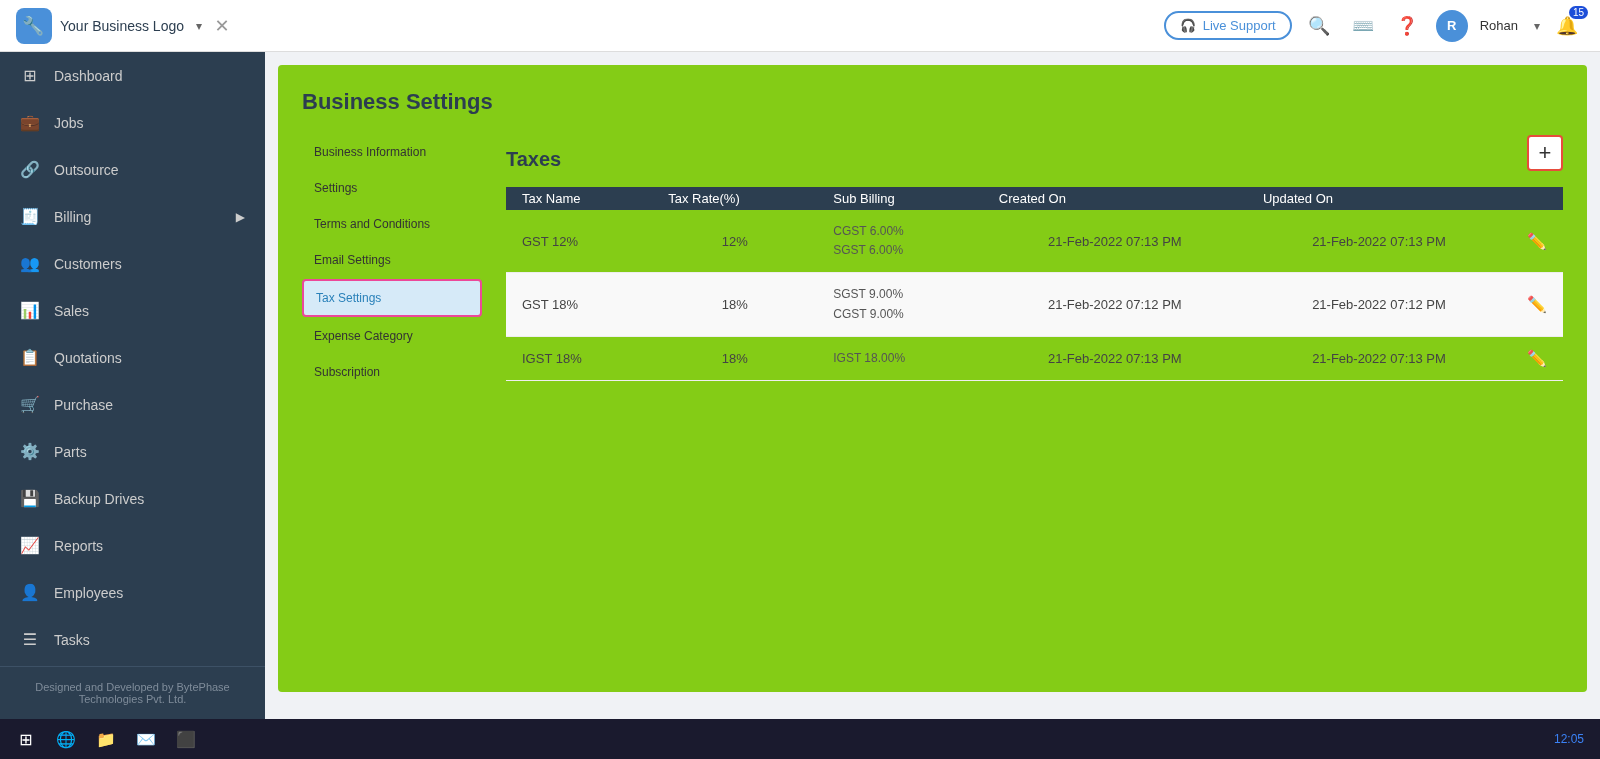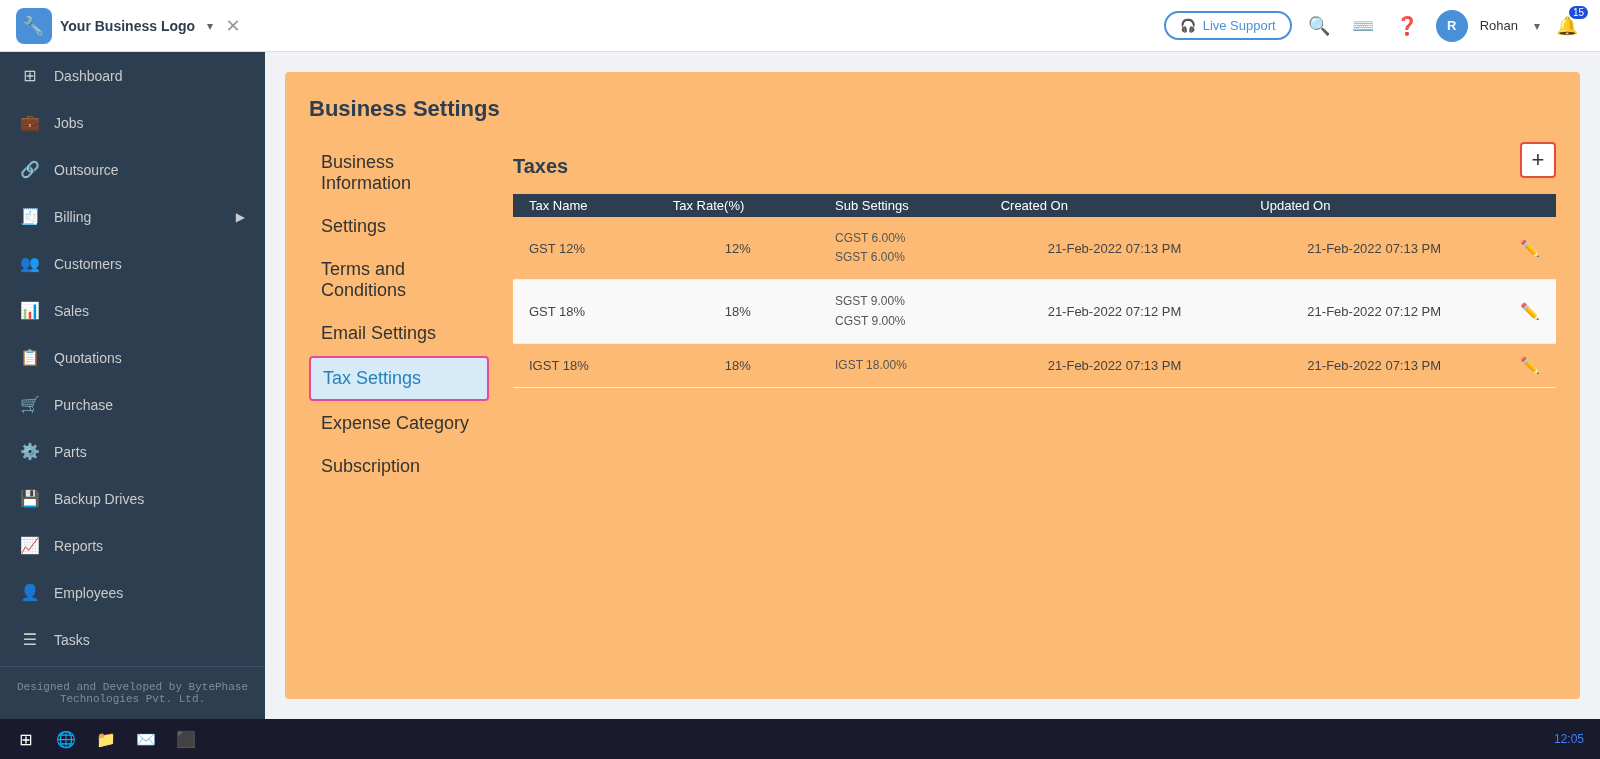--- a/index.html
+++ b/index.html
@@ -18,21 +18,21 @@
       flex-shrink: 0;
     }
     .header-left { display: flex; align-items: center; gap: 8px; }
     .logo-box {
       width: 36px; height: 36px;
       background: #4a90d9;
       border-radius: 8px;
       display: flex; align-items: center; justify-content: center;
       color: #fff; font-weight: bold; font-size: 14px;
     }
-    .brand-name { font-size: 14px; color: #2c3e50; font-weight: 700; }
+    .brand-name { font-size: 14px; color: #2c3e50; font-weight: 400; }
     .chevron-down { font-size: 12px; color: #666; margin-left: 4px; cursor: pointer; }
     .close-btn { width: 24px; height: 24px; cursor: pointer; color: #999; font-size: 18px; display: flex; align-items: center; justify-content: center; }
 
     .header-right { display: flex; align-items: center; gap: 12px; }
     .live-support-btn {
       border: 2px solid #4a90d9;
       color: #4a90d9;
       background: #fff;
       border-radius: 20px;
       padding: 5px 14px;
@@ -89,43 +89,42 @@
     .sidebar-label { font-size: 14px; }
     .sidebar-arrow { margin-left: auto; font-size: 12px; }
 
     .sidebar-footer {
       margin-top: auto;
       padding: 14px 16px;
       text-align: center;
       font-size: 11px;
       color: #7f8c9a;
       border-top: 1px solid #3d5166;
-      font-family: Liberation Mono, monospace;
     }
 
     
     .content { flex: 1; overflow-y: auto; background: #f0f2f5; }
 
     .settings-panel {
-      background: #fdba74;
-      margin: 20px;
+      background: #84cc16;
+      margin: 13px;
       border-radius: 4px;
       padding: 24px;
       min-height: calc(100% - 40px);
     }
 
     .settings-header { font-size: 22px; font-weight: 700; color: #2c3e50; margin-bottom: 20px; }
 
     .settings-body { display: flex; gap: 24px; }
 
     
     .settings-menu { width: 180px; flex-shrink: 0; }
     .settings-menu-item {
       padding: 10px 12px;
-      font-size: 18px;
+      font-size: 12px;
       color: #333;
       cursor: pointer;
       border-radius: 4px;
       margin-bottom: 2px;
     }
     .settings-menu-item.active {
       background: #d6eaf8;
       color: #2980b9;
       border: 2px solid #ec4899;
       font-weight: 500;
@@ -302,21 +301,21 @@
           <div class="taxes-header">
             <h2 class="taxes-title">Taxes</h2>
             <button class="add-btn" style="border: 2px solid #e74c3c;">+</button>
           </div>
 
           <table class="tax-table">
             <thead>
               <tr>
                 <th>Tax Name</th>
                 <th>Tax Rate(%)</th>
-                <th>Sub Settings</th>
+                <th>Sub Billing</th>
                 <th>Created On</th>
                 <th>Updated On</th>
                 <th style="width:40px;"></th>
               </tr>
             </thead>
             <tbody id="tax-table-body">
             <tr>
       <td>GST 12%</td>
       <td style="text-align:center;">12%</td>
       <td>

